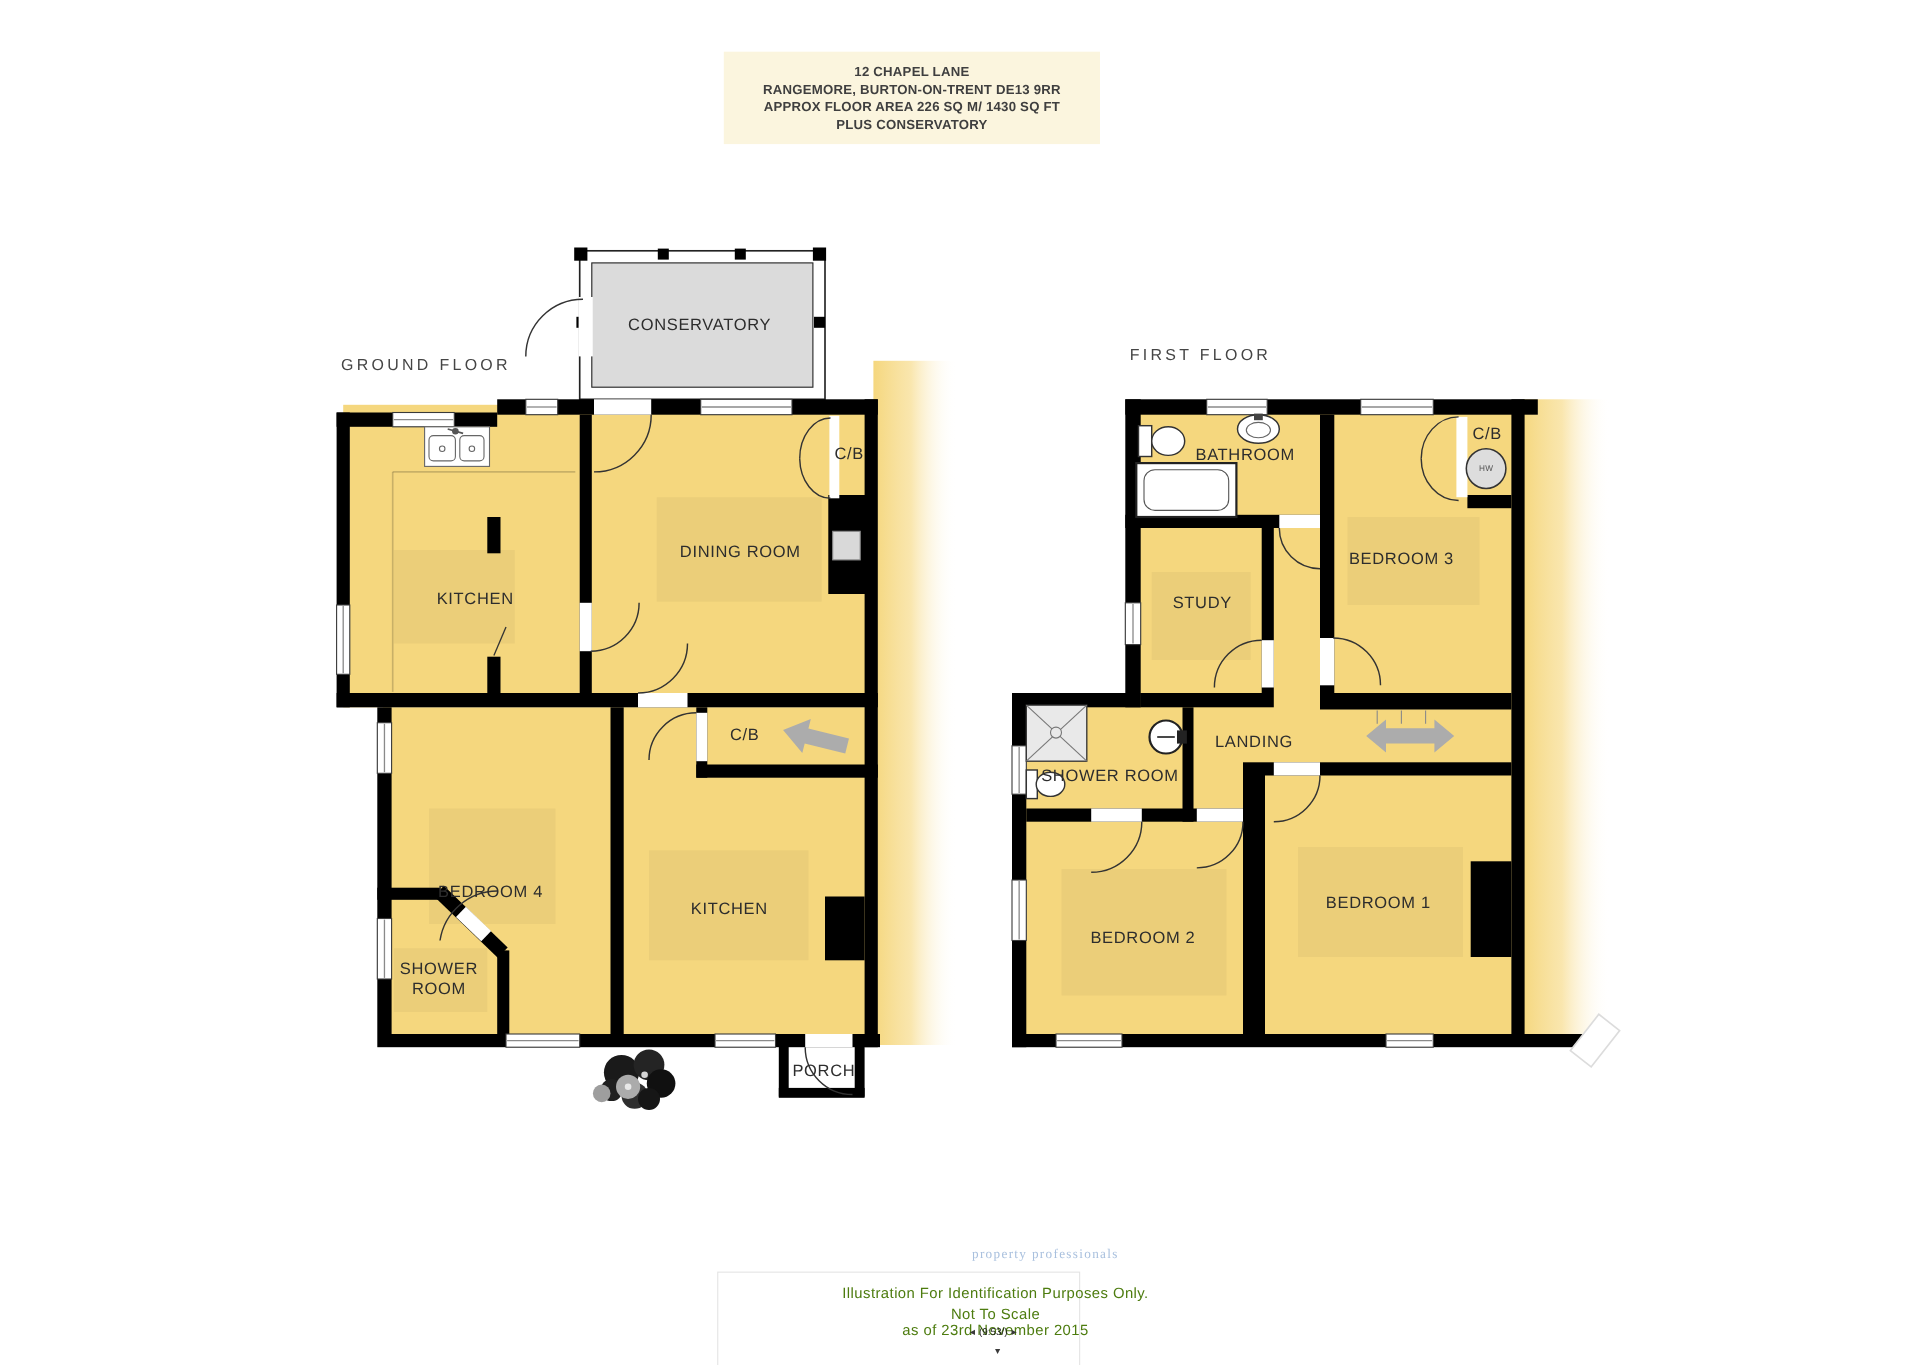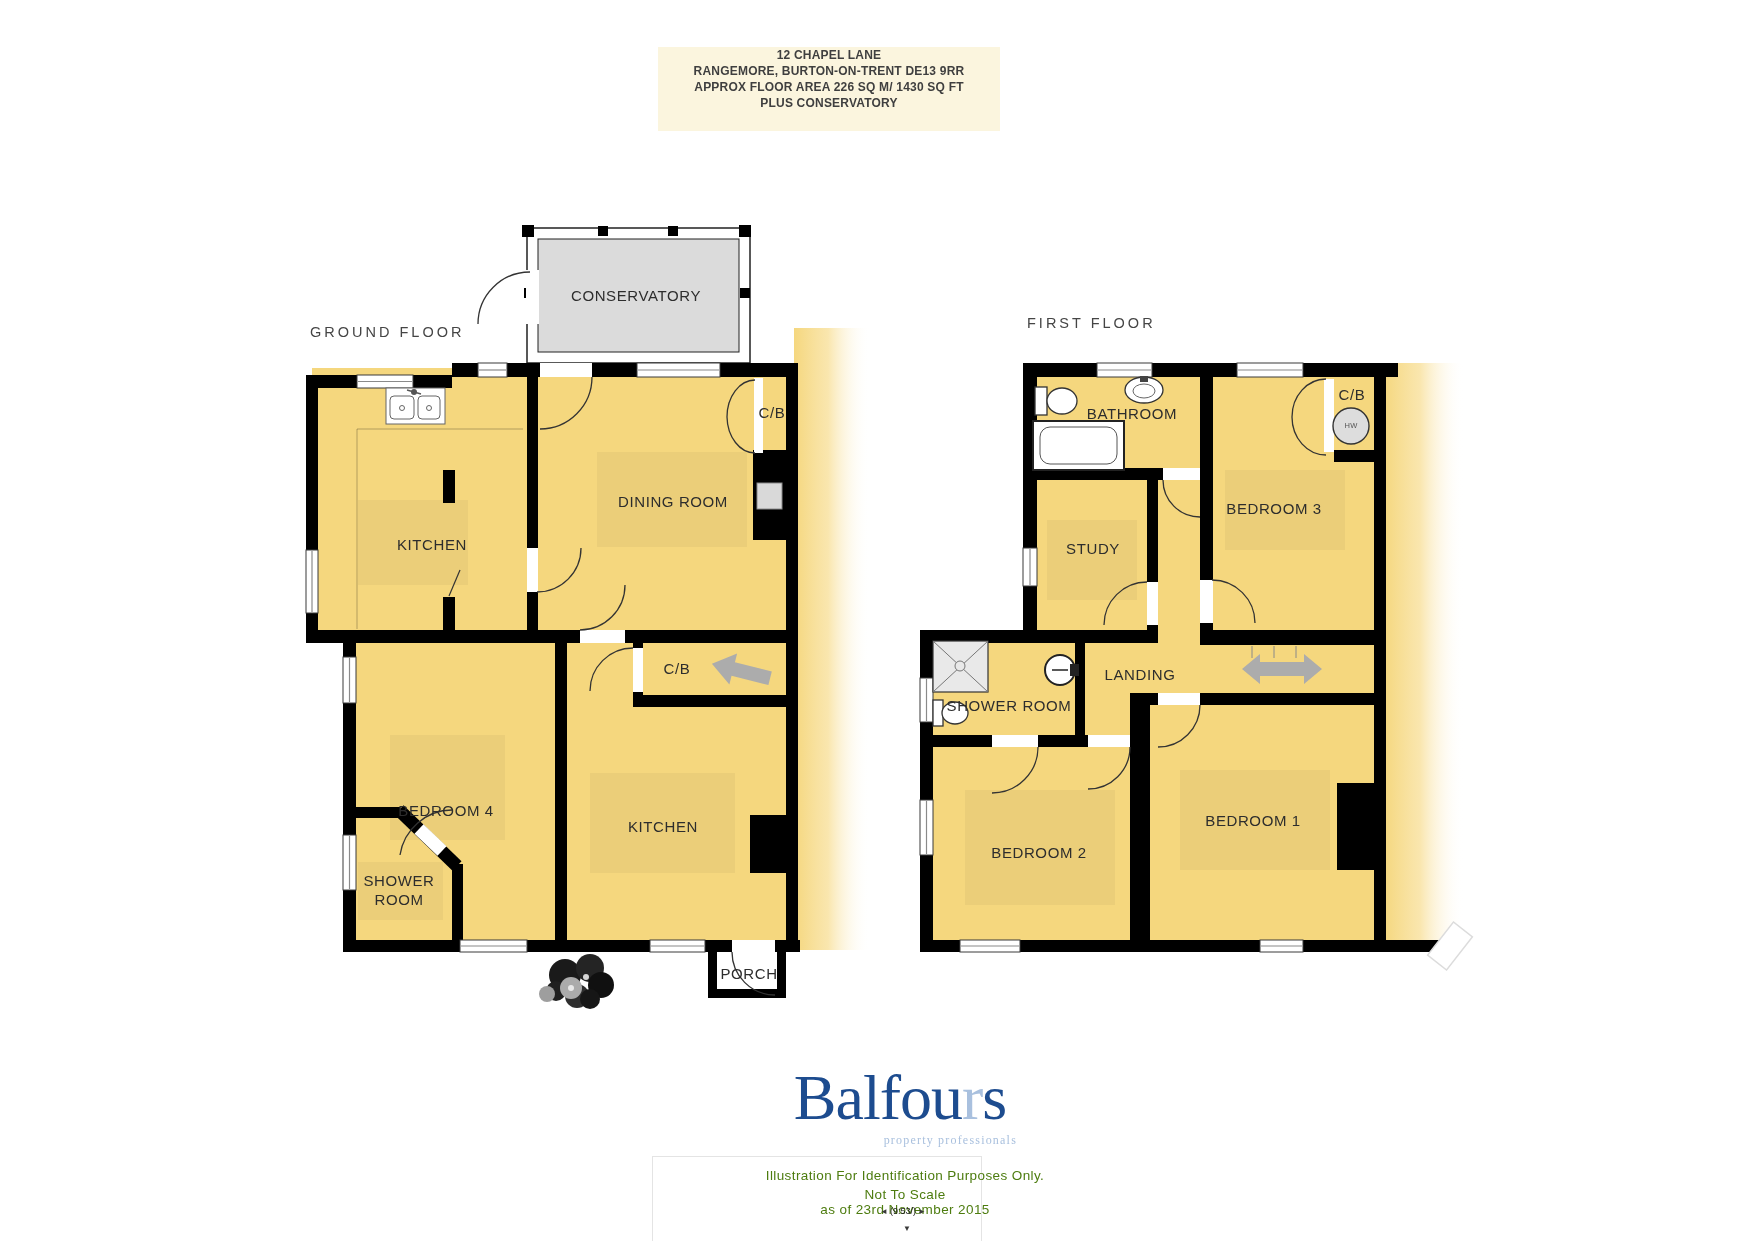--- a/index.html
+++ b/index.html
@@ -7,21 +7,21 @@
          font-family:"Liberation Sans",sans-serif;}
   
   .lbl{position:absolute;color:#2d2d2d;white-space:nowrap;transform:translateX(-50%);
        letter-spacing:.6px;font-size:15px;line-height:1.25;text-align:center;}
   .floor-title{position:absolute;color:#454545;font-size:14.5px;letter-spacing:3px;
        white-space:nowrap;}
   .tiny{font-size:7.5px;letter-spacing:.3px;color:#555;}
   
   #title-block{position:absolute;left:658px;top:47px;width:342px;height:84px;
        background:var(--title-bg,#FBF5DE);display:flex;flex-direction:column;
-       text-align:center;}
+       justify-content:center;text-align:center;}
   #title-block div{font-size:12px;font-weight:bold;color:#3f3f3f;line-height:16px;letter-spacing:.2px;}
   
   #brand{position:absolute;left:900px;top:1066px;transform:translateX(-50%);
        font-family:"Liberation Serif",serif;font-size:64px;line-height:1;letter-spacing:-1px;
        color:var(--brand-blue,#1D4C8F);}
   #brand .lt{color:var(--brand-light-blue,#A9C0DE);}
   #tagline{position:absolute;left:1017px;top:1133px;transform:translateX(-100%);
        font-family:"Liberation Serif",serif;font-size:12px;letter-spacing:1.2px;
        color:var(--brand-light-blue,#8FA9D0);}
   .disc{position:absolute;left:905px;transform:translateX(-50%);font-size:13.5px;
@@ -295,21 +295,20 @@
   <div class="lbl" style="left:1132px;top:405px">BATHROOM</div>
   <div class="lbl" style="left:1093px;top:540px">STUDY</div>
   <div class="lbl" style="left:1274px;top:500px">BEDROOM 3</div>
   <div class="lbl" style="left:1352px;top:386px">C/B</div>
   <div class="lbl tiny" style="left:1351px;top:421px">HW</div>
   <div class="lbl" style="left:1140px;top:666px">LANDING</div>
   <div class="lbl" style="left:1009px;top:697px">SHOWER ROOM</div>
   <div class="lbl" style="left:1039px;top:844px">BEDROOM 2</div>
   <div class="lbl" style="left:1253px;top:812px">BEDROOM 1</div>
 
-  <div id="brand"><span>Balfou</span><span class="lt">r</span><span>s</span></div>
   <div id="tagline">property professionals</div>
 
   <div id="disc-box"></div>
   <div class="disc" style="top:1168px">Illustration For Identification Purposes Only.</div>
   <div class="disc" style="top:1187px">Not To Scale</div>
   <div class="disc" style="top:1202px">as of 23rd November 2015</div>
 
   <div id="scrub">
     <span>◄</span>
     <span class="t">(9:53/)</span>

